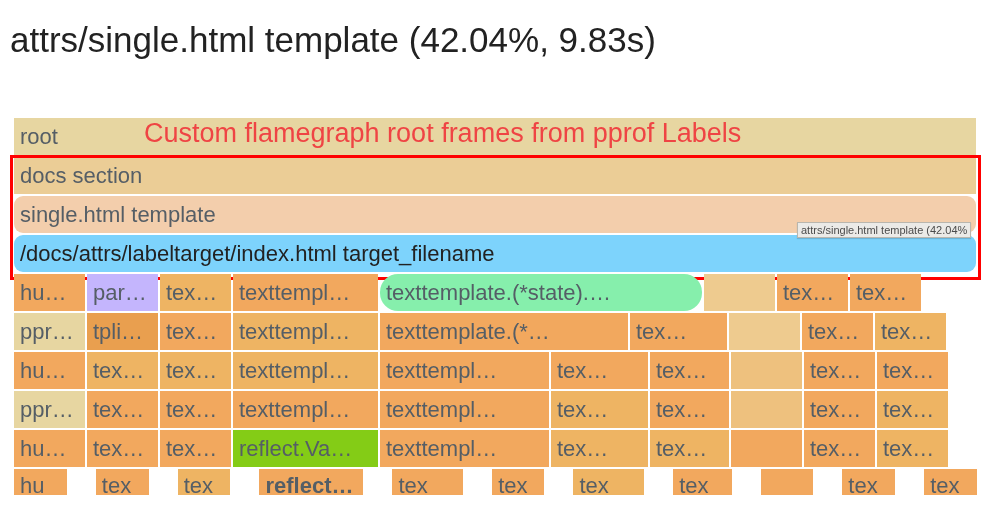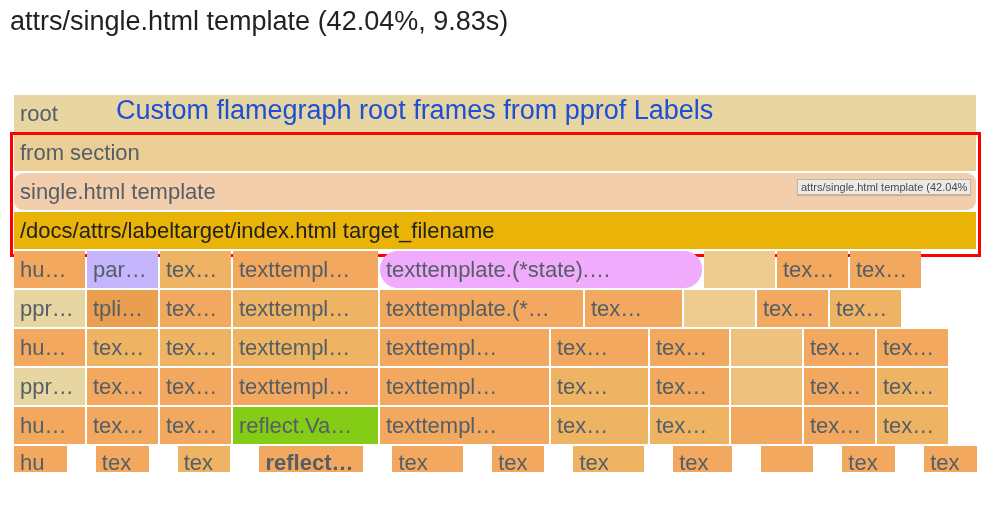--- a/index.html
+++ b/index.html
@@ -1,71 +1,71 @@
 <!DOCTYPE html>
 <html><head>
 <meta charset="utf-8">
 <style>
   html,body{margin:0;padding:0;font-family:-apple-system,BlinkMacSystemFont,"Segoe UI",Helvetica,Arial,sans-serif;background:#fff;color:#000;width:987px;height:520px;overflow:hidden;}
   .page{padding:0 8px 0 8px;}
-  .title{font-size:27px;letter-spacing:0;padding:6px 0 26px 2px;color:#222;}
+  .title{font-size:35px;letter-spacing:0;padding:20px 0 26px 2px;color:#222;}
   .flamewrap{position:relative;width:963px;margin-left:6px;margin-top:32px;}
   .row{display:flex;gap:2px;margin-bottom:2px;height:37px;position:relative;}
   .frame{height:37px;line-height:37px;padding:0 6px;font-size:22px;color:#555e66;overflow:hidden;white-space:nowrap;text-overflow:ellipsis;box-sizing:border-box;border:0;background-clip:padding-box;}
   .row-path .frame{color:#222;}
-  .annot{position:absolute;left:102px;top:0;font-size:27px;color:#1d4ed8;white-space:nowrap;pointer-events:none;}
+  .annot{position:absolute;left:130px;top:0;font-size:27px;color:#ef4444;white-space:nowrap;pointer-events:none;}
   .highlight-box{position:absolute;border:3px solid #ff0000;pointer-events:none;}
   .tooltip{position:absolute;background:#ebeae7;border:1px solid #b9b6ae;color:#4b4b4b;font-size:11px;padding:1px 3px;white-space:nowrap;box-shadow:0 1px 1px rgba(0,0,0,.15);}
 </style>
 </head>
 <body>
 
 <div class="page">
   <div class="title">attrs/single.html template (42.04%, 9.83s)</div>
 
   <div class="flamewrap">
 
     <div class="row">
       <div class="frame" style="background: rgb(231, 214, 161); width: 962px;">root</div>
       <div class="annot">Custom flamegraph root frames from pprof Labels</div>
     </div>
 
     <div class="row">
-      <div class="frame" style="background: rgb(235, 205, 150); width: 962px;">from section</div>
+      <div class="frame" style="background: rgb(235, 205, 150); width: 962px;">docs section</div>
     </div>
 
     <div class="row">
       <div class="frame" style="background: rgb(243, 206, 172); width: 962px; border-radius: 9px;">single.html template</div>
     </div>
 
     <div class="row row-path">
-      <div class="frame" style="background: #eab308; width: 962px;">/docs/attrs/labeltarget/index.html target_filename</div>
+      <div class="frame" style="background: #7dd3fc; width: 962px; border-radius: 9px;">/docs/attrs/labeltarget/index.html target_filename</div>
     </div>
 
     <div class="highlight-box" style="left:-4px;top:37px;width:965px;height:119px;"></div>
 
-    <div class="tooltip" style="left:783px;top:84px;">attrs/single.html template (42.04%</div>
+    <div class="tooltip" style="left:783px;top:104px;">attrs/single.html template (42.04%</div>
 
     <div id="stack-rows">
         <div class="row">
           <div class="frame" style="width: 71px; background: rgb(242, 168, 94);">hu…</div>
           <div class="frame" style="width: 71px; background: #c4b5fd;">par…</div>
           <div class="frame" style="width: 71px; background: rgb(238, 180, 99);">tex…</div>
           <div class="frame" style="width: 145px; background: rgb(242, 168, 94);">texttempl…</div>
-          <div class="frame" style="width: 322px; background: #f0abfc; border-radius: 18px;">texttemplate.(*state).…</div>
+          <div class="frame" style="width: 322px; background: #86efac; border-radius: 18px;">texttemplate.(*state).…</div>
           <div class="frame" style="width: 71px; background: rgb(238, 203, 143);"></div>
           <div class="frame" style="width: 71px; background: rgb(242, 168, 94);">tex…</div>
           <div class="frame" style="width: 71px; background: rgb(242, 168, 94);">tex…</div>
         </div>
         <div class="row">
           <div class="frame" style="width: 71px; background: rgb(231, 214, 161);">ppr…</div>
           <div class="frame" style="width: 71px; background: rgb(233, 159, 79);">tpli…</div>
           <div class="frame" style="width: 71px; background: rgb(242, 168, 94);">tex…</div>
           <div class="frame" style="width: 145px; background: rgb(238, 180, 99);">texttempl…</div>
-          <div class="frame" style="width: 203px; background: rgb(242, 168, 94);">texttemplate.(*…</div>
+          <div class="frame" style="width: 248px; background: rgb(242, 168, 94);">texttemplate.(*…</div>
           <div class="frame" style="width: 97px; background: rgb(242, 168, 94);">tex…</div>
           <div class="frame" style="width: 71px; background: rgb(238, 203, 143);"></div>
           <div class="frame" style="width: 71px; background: rgb(242, 168, 94);">tex…</div>
           <div class="frame" style="width: 71px; background: rgb(238, 180, 99);">tex…</div>
         </div>
         <div class="row">
           <div class="frame" style="width: 71px; background: rgb(242, 168, 94);">hu…</div>
           <div class="frame" style="width: 71px; background: rgb(238, 180, 99);">tex…</div>
           <div class="frame" style="width: 71px; background: rgb(238, 180, 99);">tex…</div>
           <div class="frame" style="width: 145px; background: rgb(238, 180, 99);">texttempl…</div>

